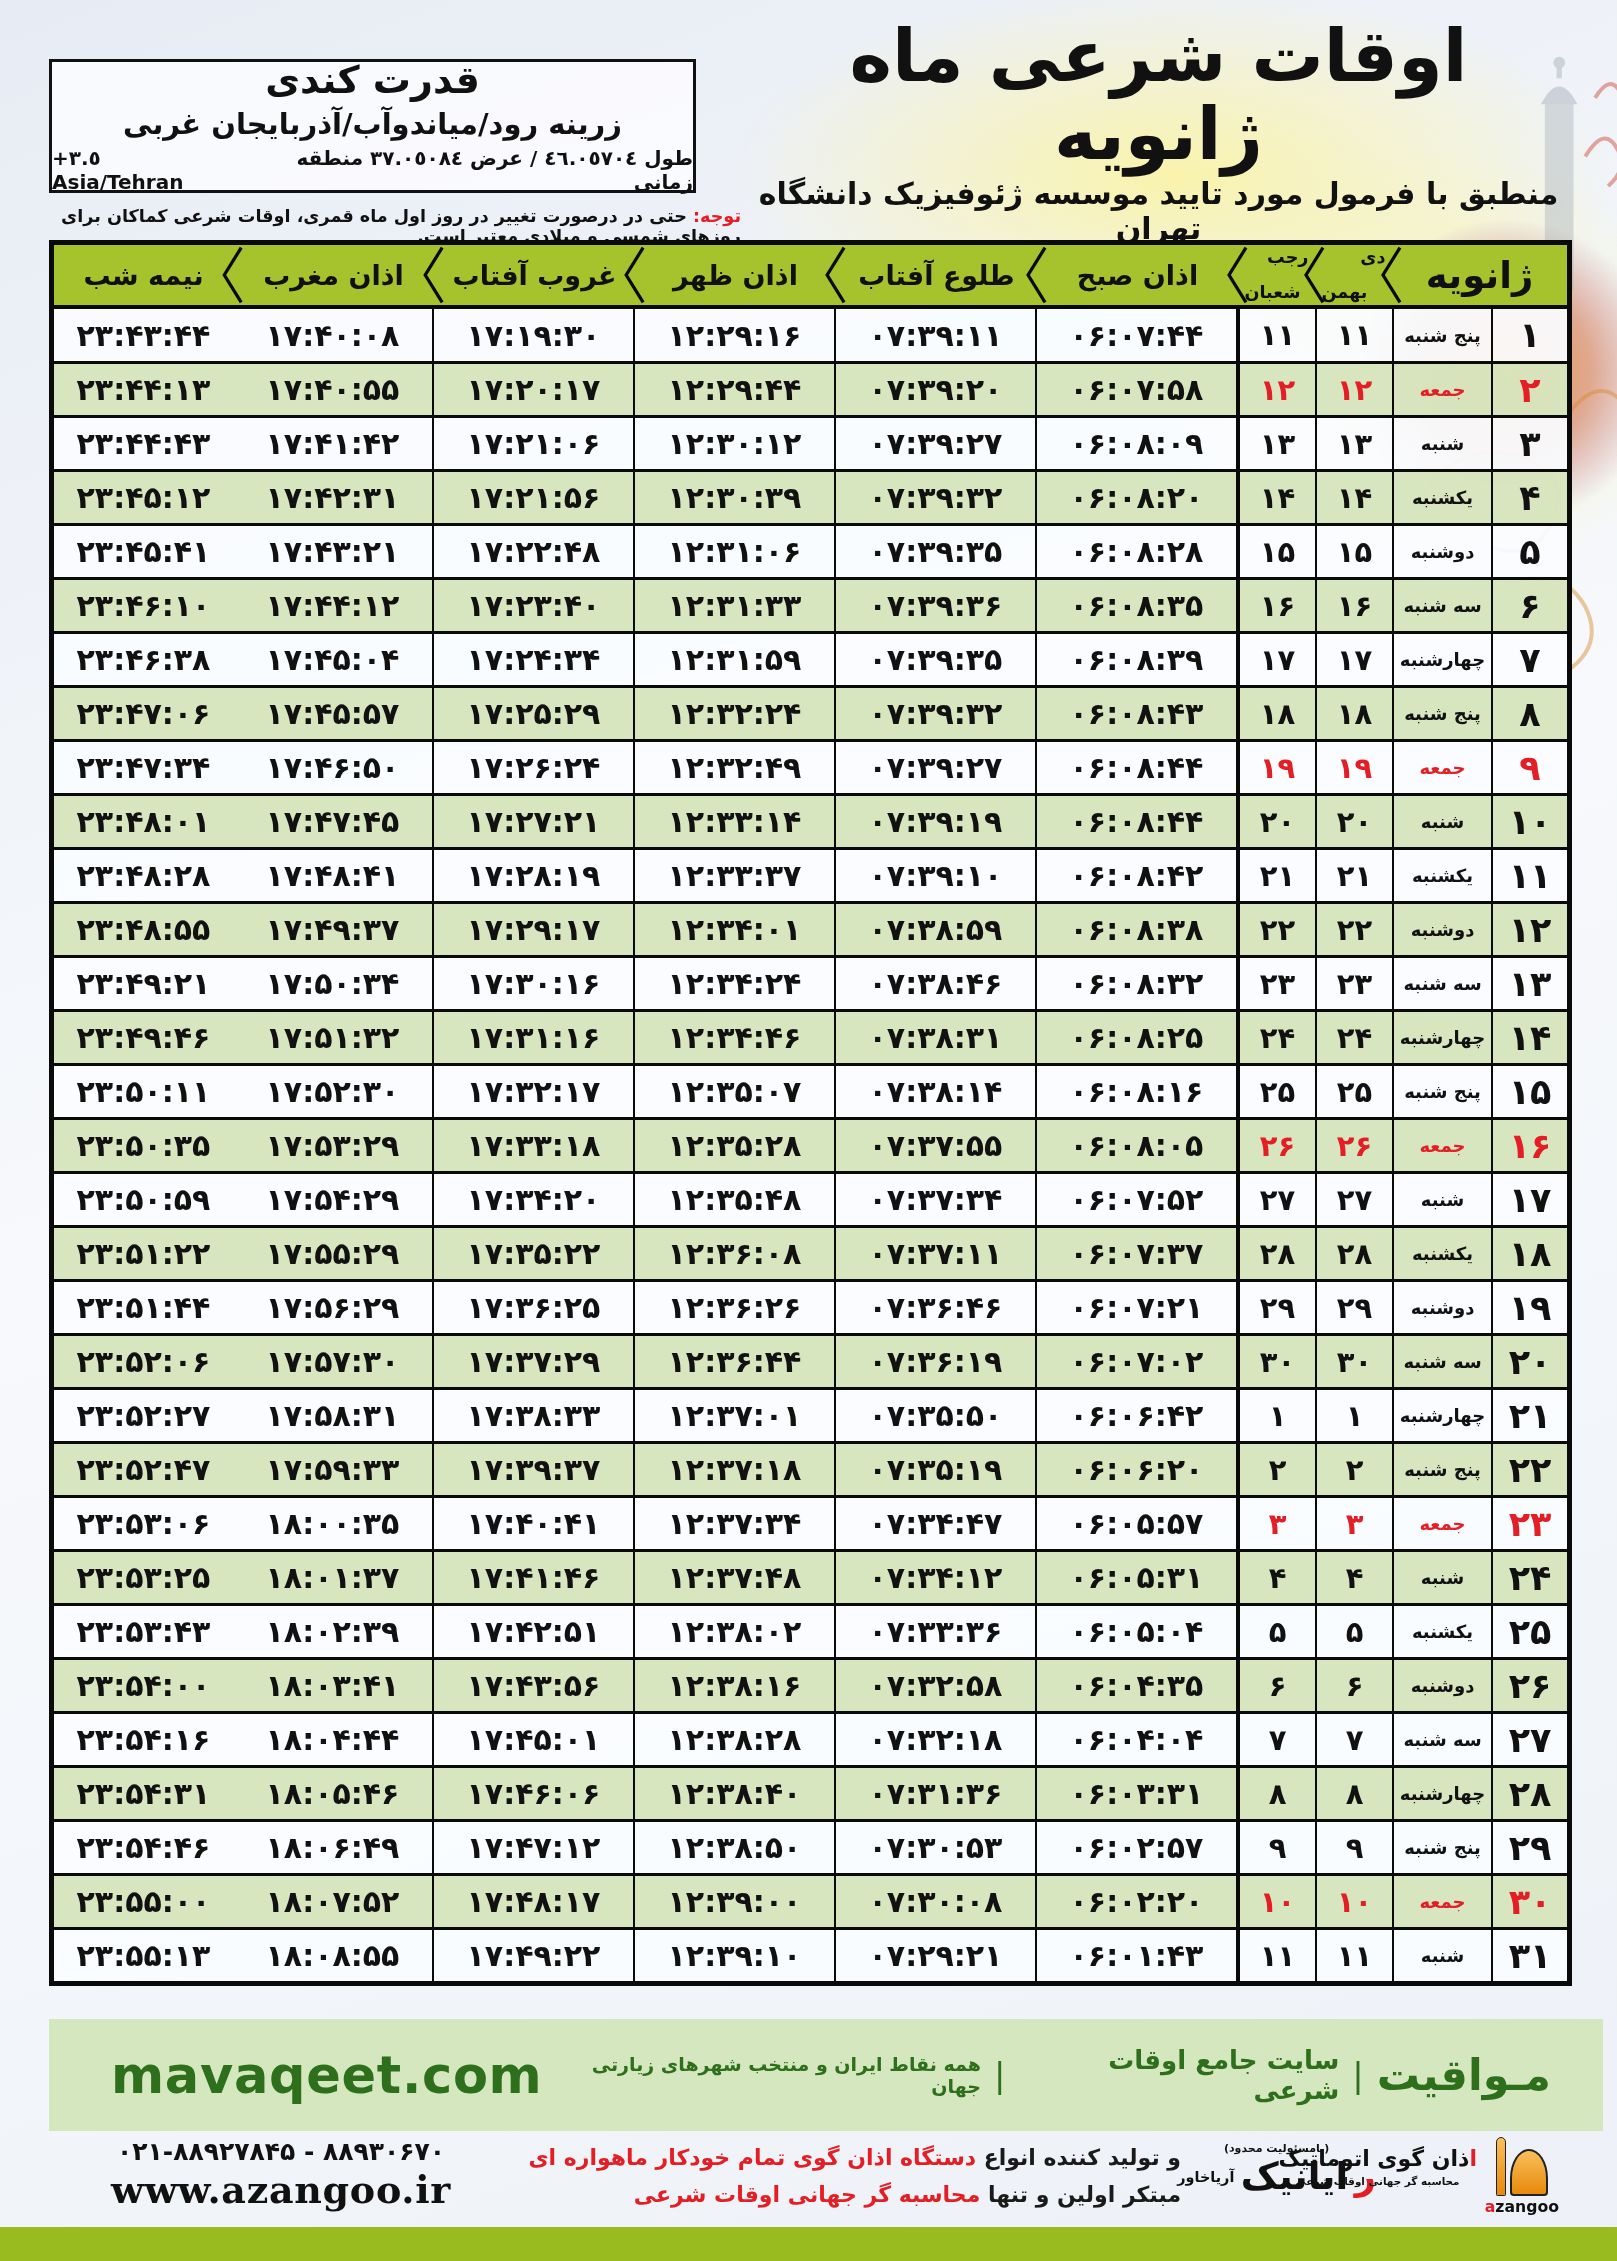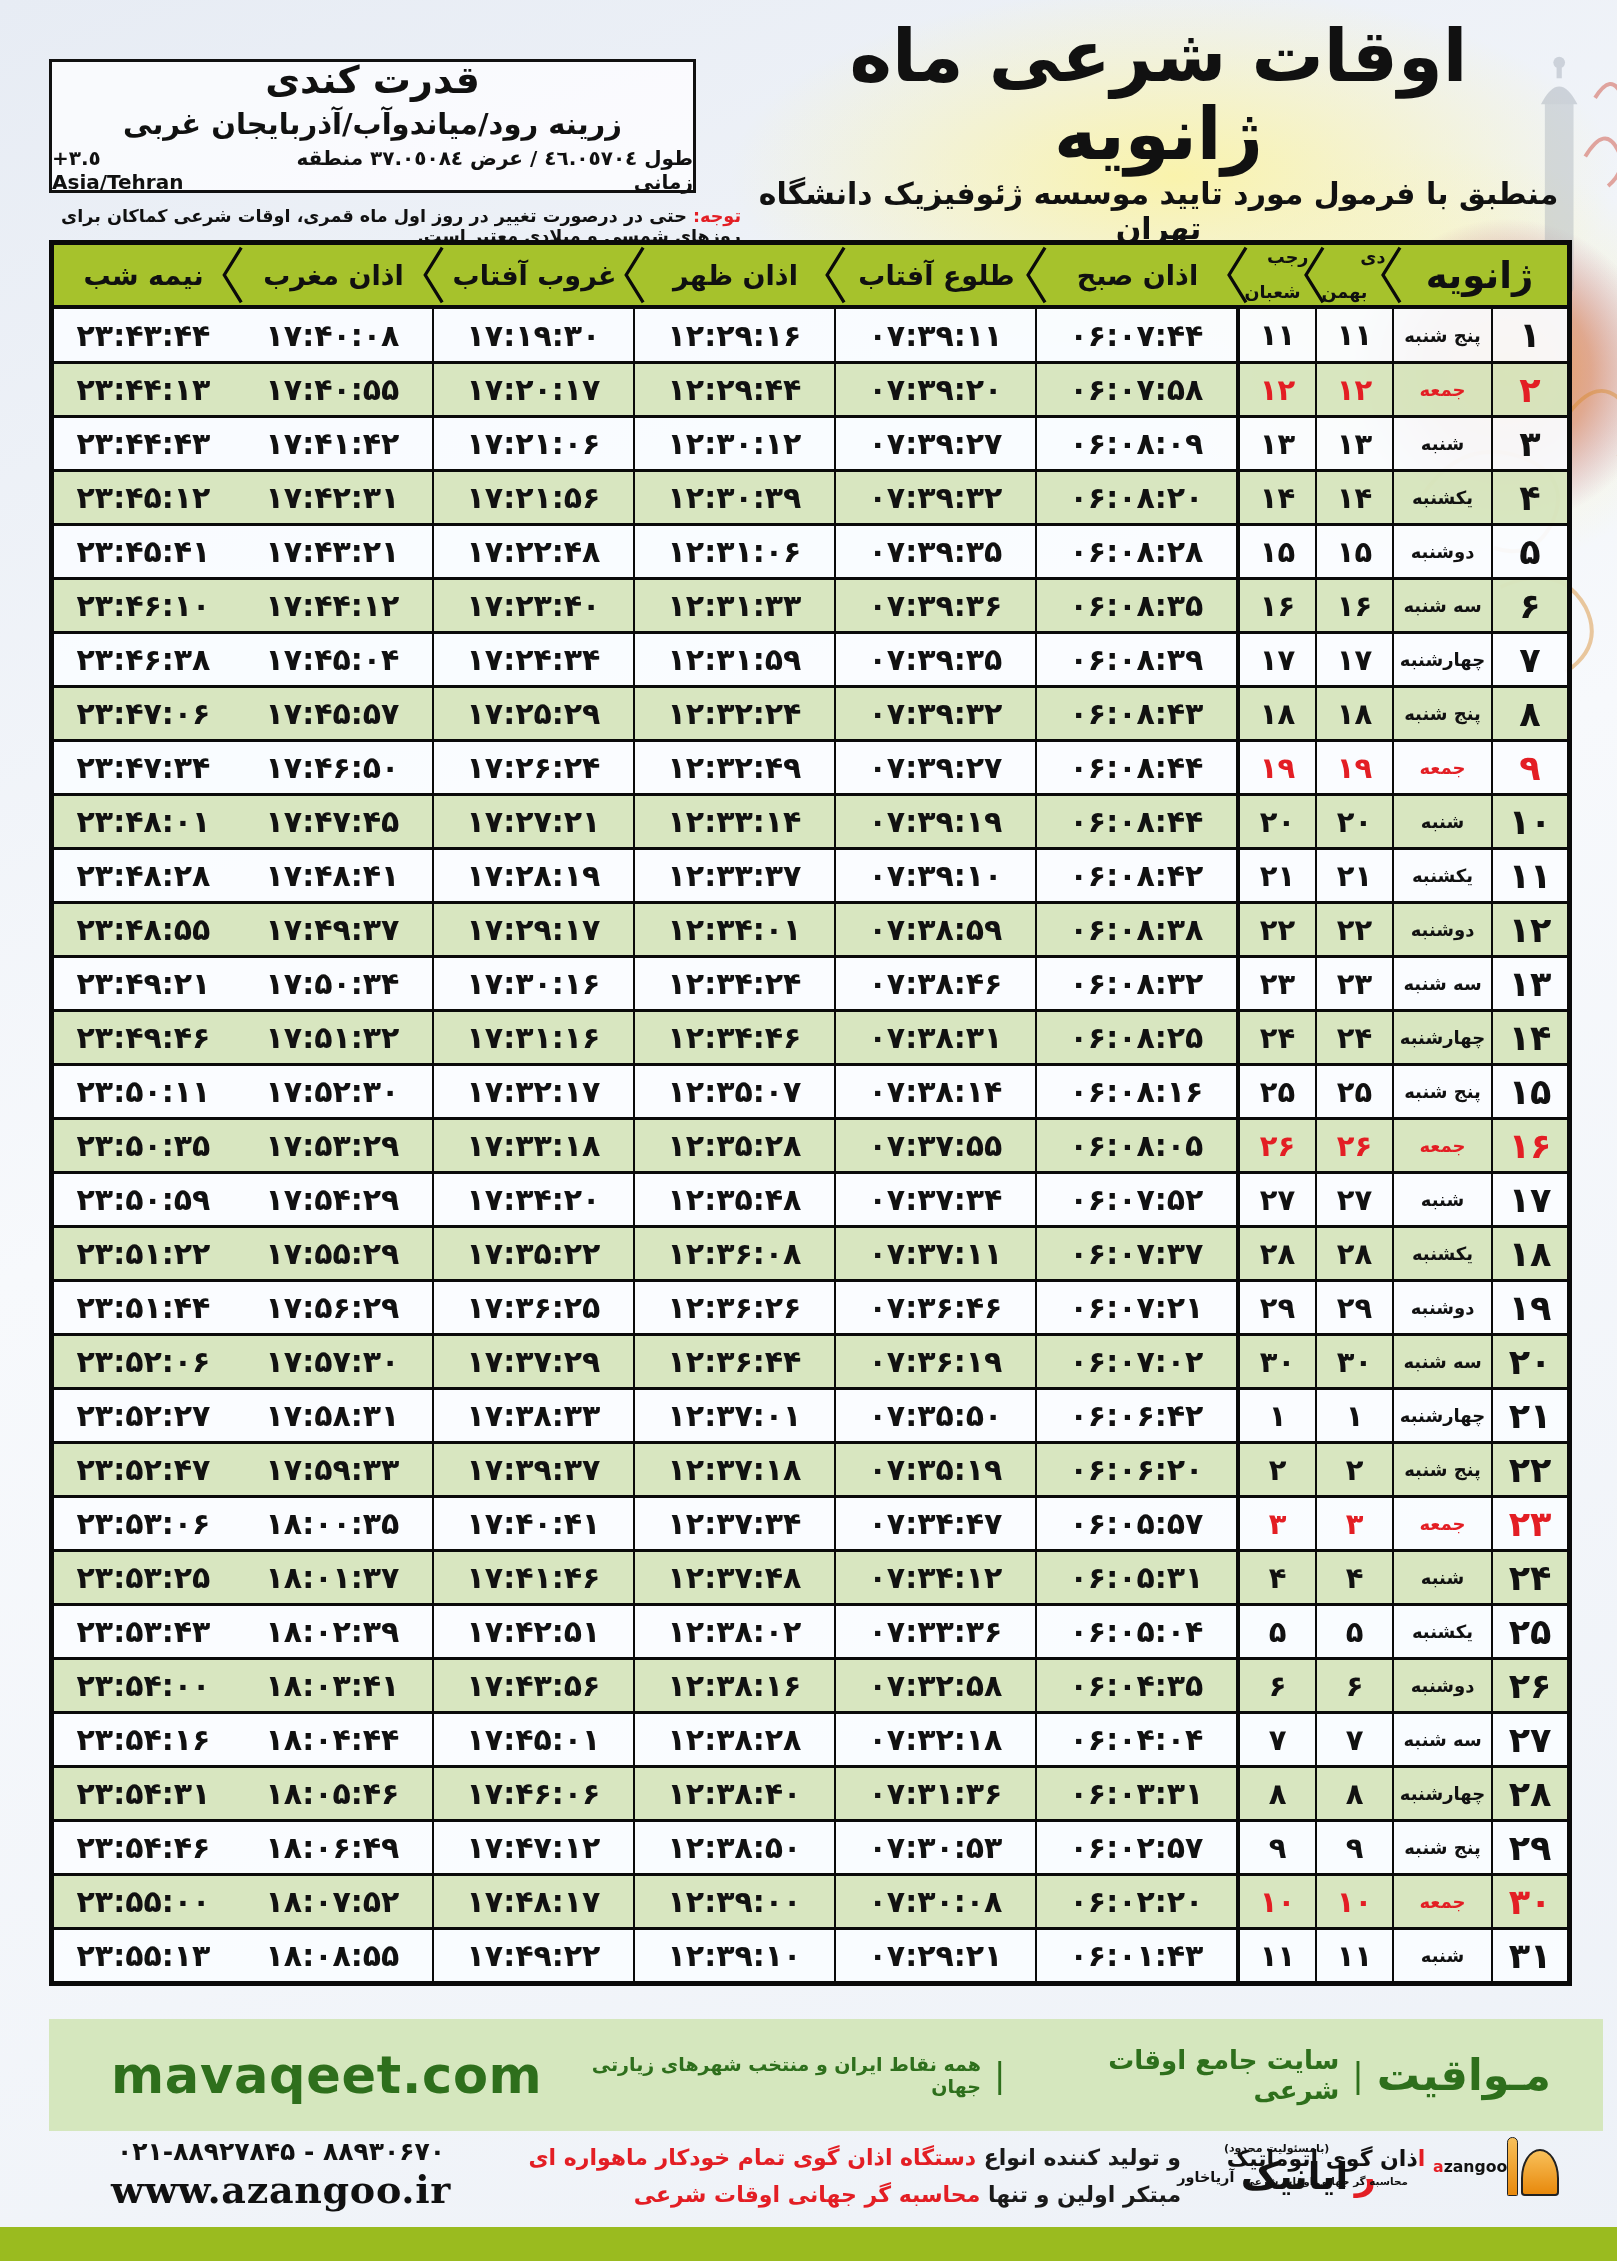--- a/index.html
+++ b/index.html
@@ -71,21 +71,21 @@
   .pb{color:#1a1a1a;}
 
   .rayanik{position:absolute;right:196px;top:10.4px;direction:rtl;text-align:center;}
   .ray-top{font-size:11px;font-weight:600;}
   .ray-row{display:flex;direction:rtl;align-items:center;justify-content:center;gap:6.5px;}
   .ray-main{font-size:37px;font-weight:900;}
   .ray-r{color:var(--accent_red,#e31e24);font-size:37px;font-weight:900;}
   .ray-sub{display:flex;flex-direction:row;font-size:14.4px;font-weight:bold;line-height:1.15;}
 
   .azangoo{position:absolute;right:13px;top:3.9px;display:flex;direction:rtl;gap:7.8px;align-items:flex-start;}
-  .az-iconcol{display:flex;flex-direction:row;align-items:center;}
+  .az-iconcol{display:flex;flex-direction:column;align-items:center;}
   .az-icon{display:flex;align-items:flex-end;gap:3.3px;height:60px;}
   .dome{width:38px;height:47px;border:2px solid #222;box-sizing:border-box;
         background:linear-gradient(180deg,#f8c05a,#e8890c);
         border-radius:50% 50% 10% 10% / 62% 62% 8% 8%;}
   .minaret{width:10.4px;height:59px;background:linear-gradient(180deg,#f8c05a,#e8890c);
            border:1.3px solid #222;box-sizing:border-box;border-radius:5.2px 5.2px 1.3px 1.3px;}
   .az-word{font-size:15.7px;font-weight:bold;margin-top:1.3px;}
   .az-a{color:var(--accent_red,#e31e24);}
   .az-txt{display:flex;flex-direction:column;align-items:center;margin-top:10.4px;}
   .az-title{font-size:22px;font-weight:900;white-space:nowrap;}

